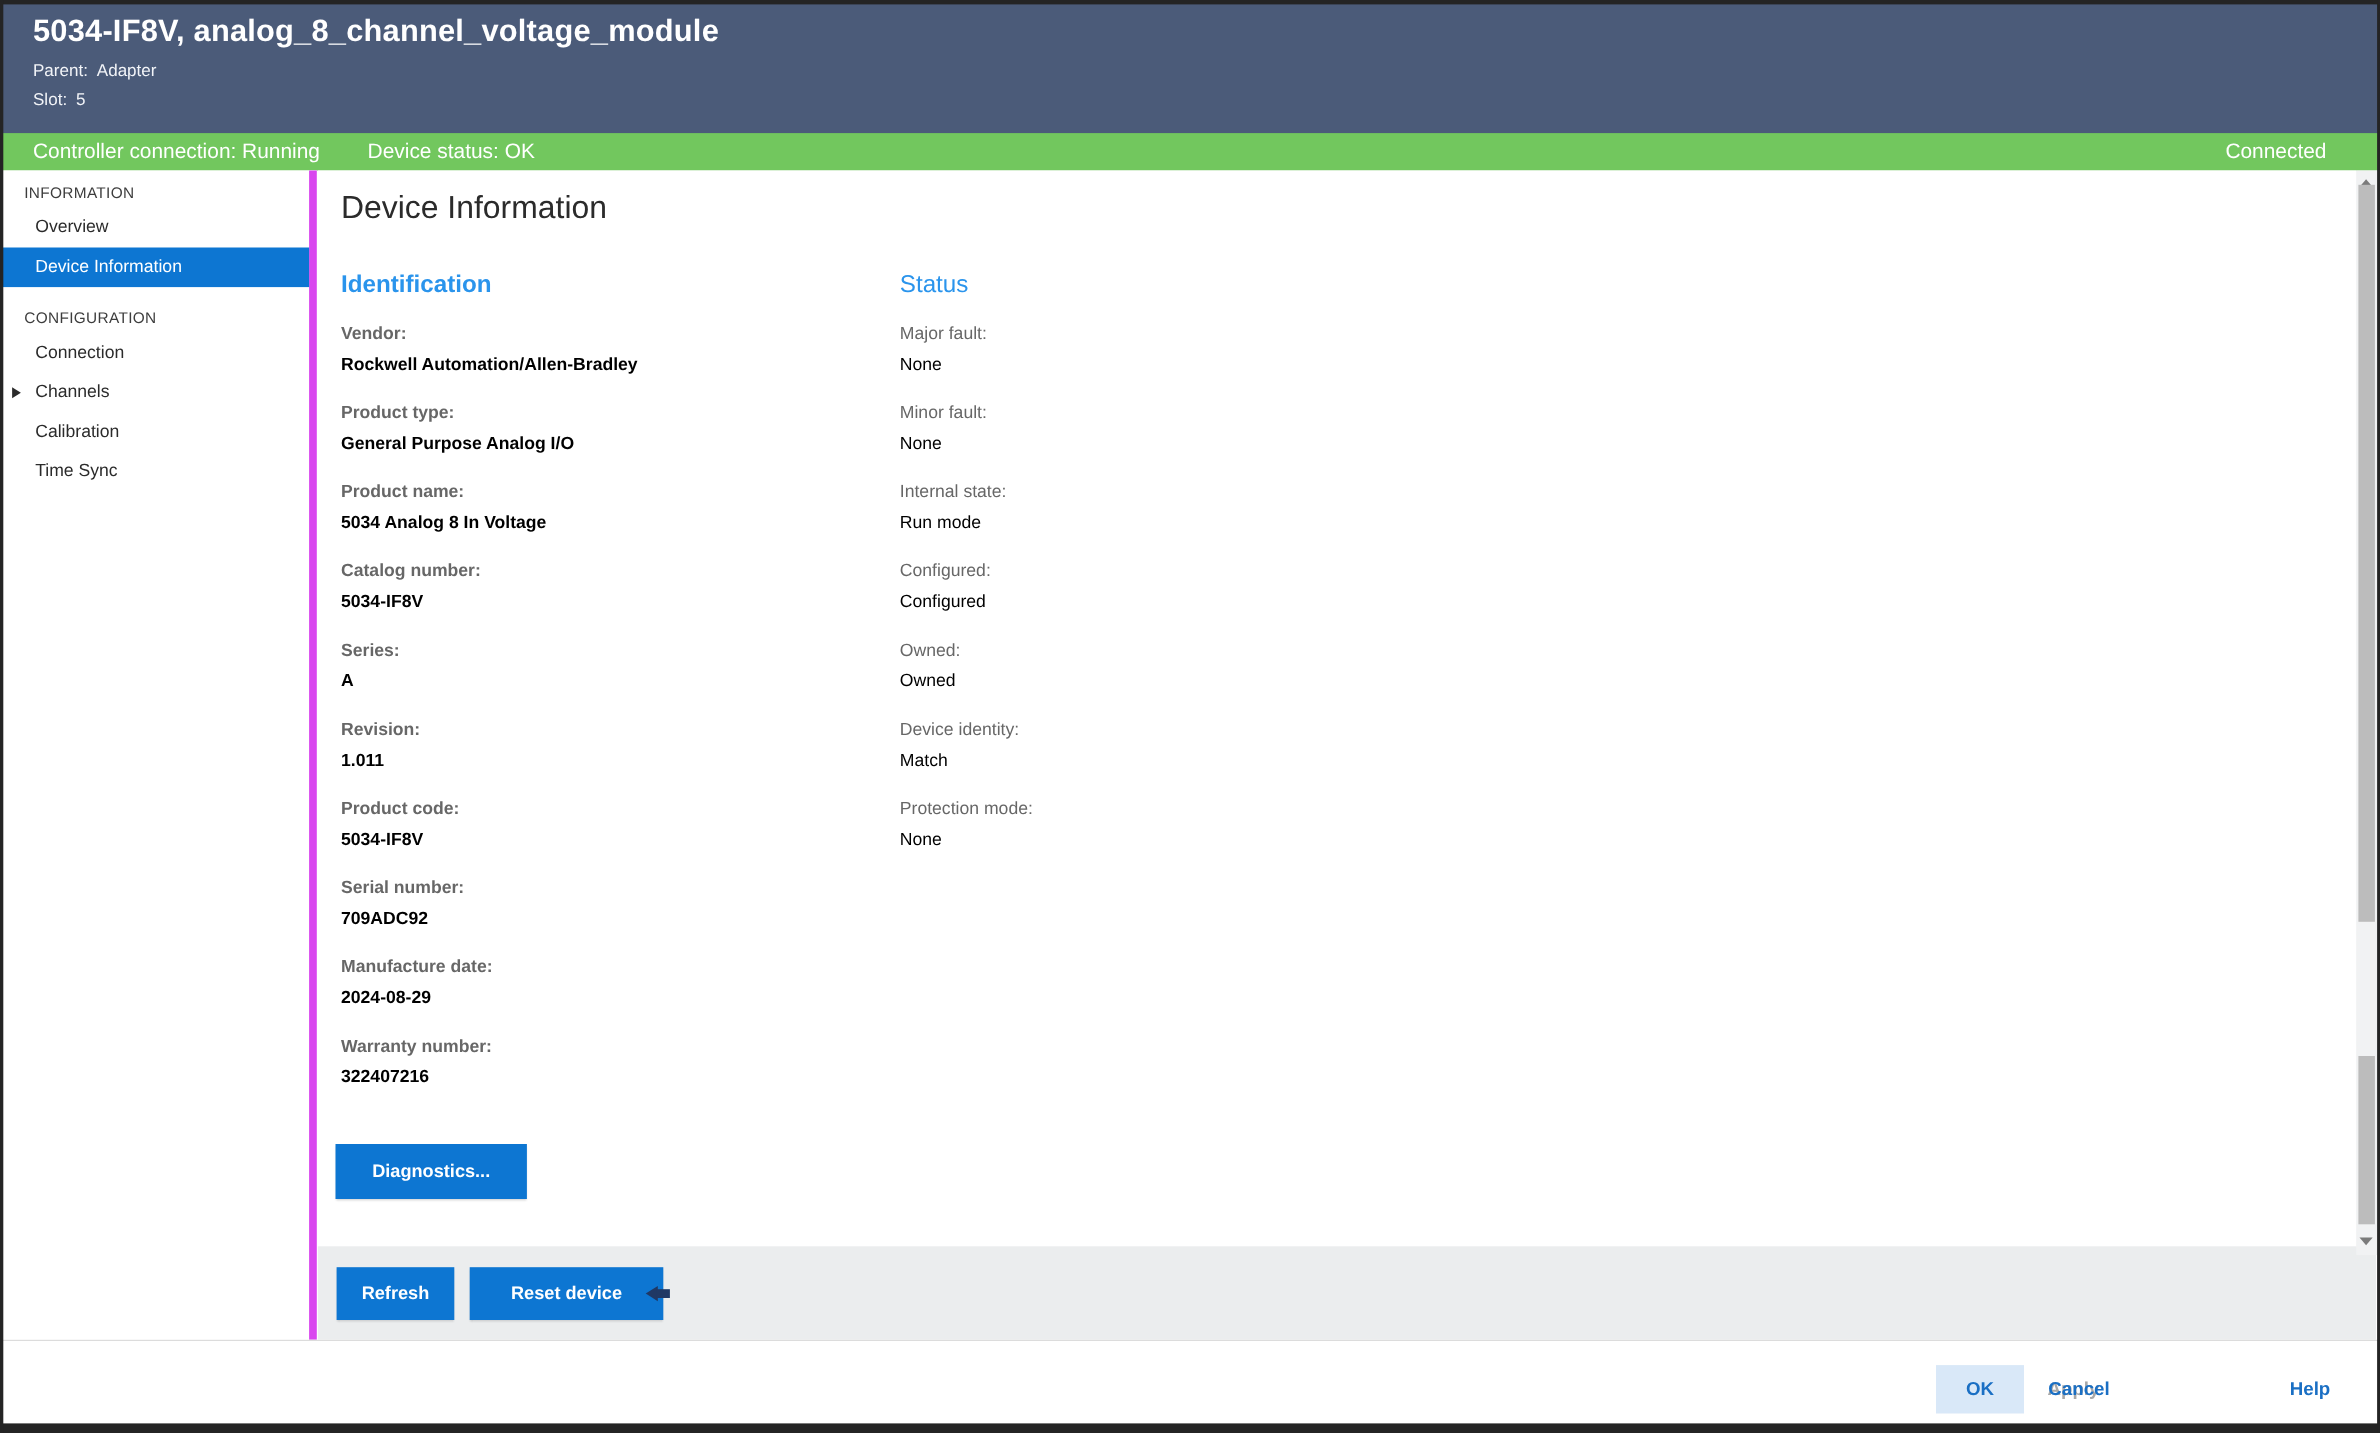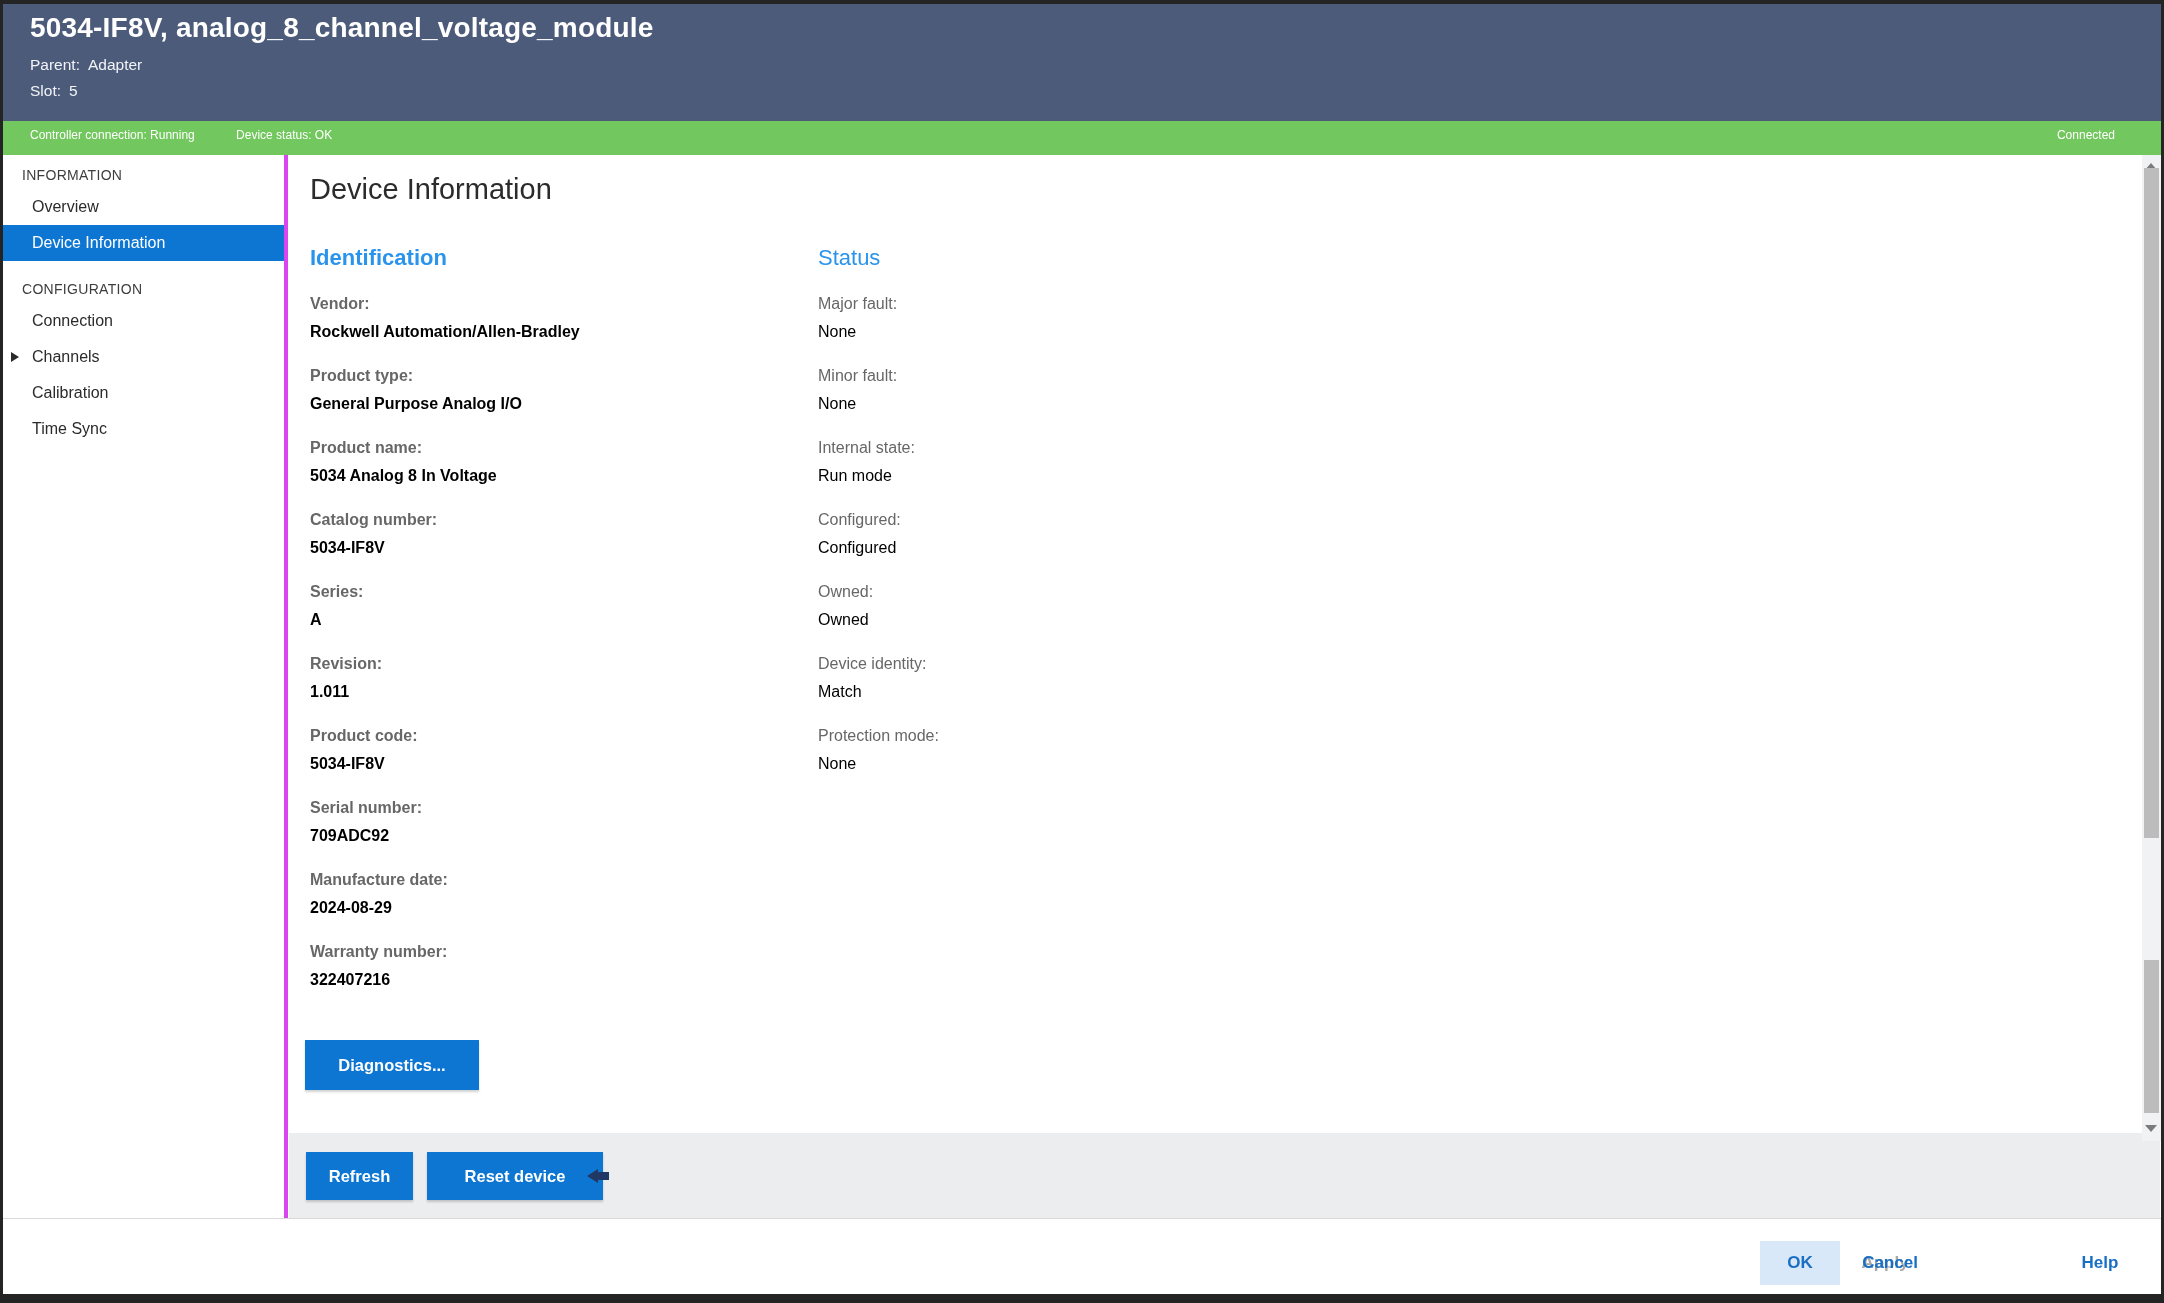--- a/index.html
+++ b/index.html
@@ -17,27 +17,27 @@
 
   
   .titlebar{position:absolute;left:0;top:0;width:2164px;height:141px;background:#4b5b79;color:#ffffff;}
   .titlebar .title{position:absolute;left:30px;top:12px;font-size:28px;font-weight:bold;letter-spacing:.2px;}
   .titlebar .subline{position:absolute;left:30px;font-size:15.5px;color:#f2f4f8;}
   .titlebar .parent-line{top:56px;}
   .titlebar .slot-line{top:82px;}
   .titlebar .sub-val{margin-left:8px;}
 
   
-  .statusbar{position:absolute;left:0;top:121px;width:2164px;height:34px;background:#72c75e;color:#ffffff;font-size:12px;}
+  .statusbar{position:absolute;left:0;top:121px;width:2164px;height:34px;background:#72c75e;color:#ffffff;font-size:19px;}
   .statusbar .left-group{position:absolute;left:30px;top:7px;}
   .statusbar .stat{margin-right:38px;}
   .statusbar .connected{position:absolute;right:49px;top:7px;}
 
   
-  .sidebar{position:absolute;left:0;top:155px;width:288px;height:1063px;background:#ffffff;border-right:4px solid #d946ef;box-sizing:border-box;padding-top:6px;}
+  .sidebar{position:absolute;left:0;top:155px;width:288px;height:1063px;background:#ffffff;border-right:7px solid #d946ef;box-sizing:border-box;padding-top:6px;}
   .side-section-title{padding:6px 0 6px 22px;font-size:14px;color:#3d3d3d;letter-spacing:.3px;}
   .side-item{position:relative;height:36px;line-height:36px;padding-left:32px;font-size:16px;color:#2b2b2b;cursor:pointer;}
   .side-item.selected{background:#0d76d2;color:#ffffff;}
   .side-gap{height:14px;}
   .tri-right{position:absolute;left:11px;top:13px;width:0;height:0;border-left:8px solid #2b2b2b;border-top:5px solid transparent;border-bottom:5px solid transparent;}
 
   
   .main{position:absolute;left:289px;top:155px;width:1853px;height:978px;background:#ffffff;}
   .page-title{position:absolute;left:21px;top:18px;font-size:29px;color:#2b2b2b;}
   .col{position:absolute;top:88px;width:470px;}

